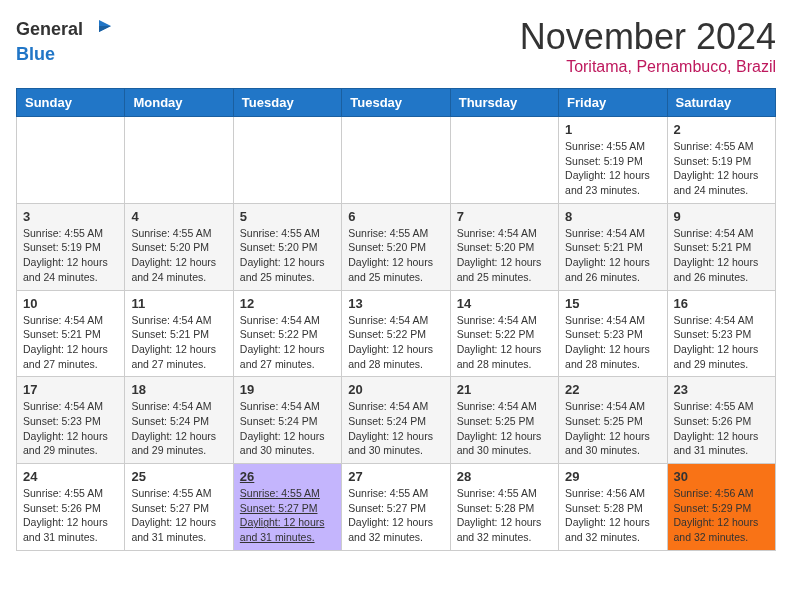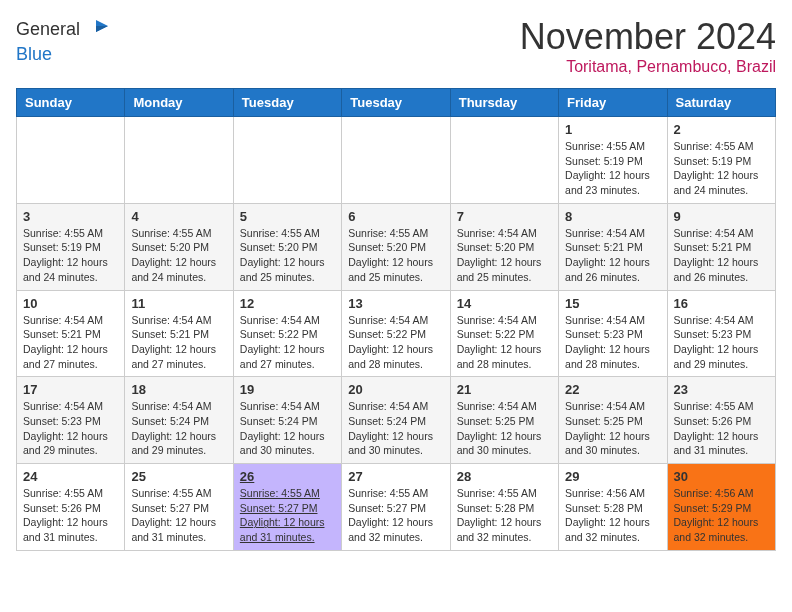--- a/index.html
+++ b/index.html
@@ -16,21 +16,21 @@
       align-items: flex-start;
       margin-bottom: 12px;
     }
     .logo {
       display: flex;
       align-items: center;
       gap: 0;
     }
     .logo-text {
       font-size: 18px;
-      font-weight: normal;
+      font-weight: bold;
       line-height: 1.2;
     }
     .logo-general { color: #333; }
     .logo-blue { color: #2176c7; }
     .logo-icon {
       width: 28px;
       height: 28px;
       margin-left: 2px;
     }
     .title-section {

